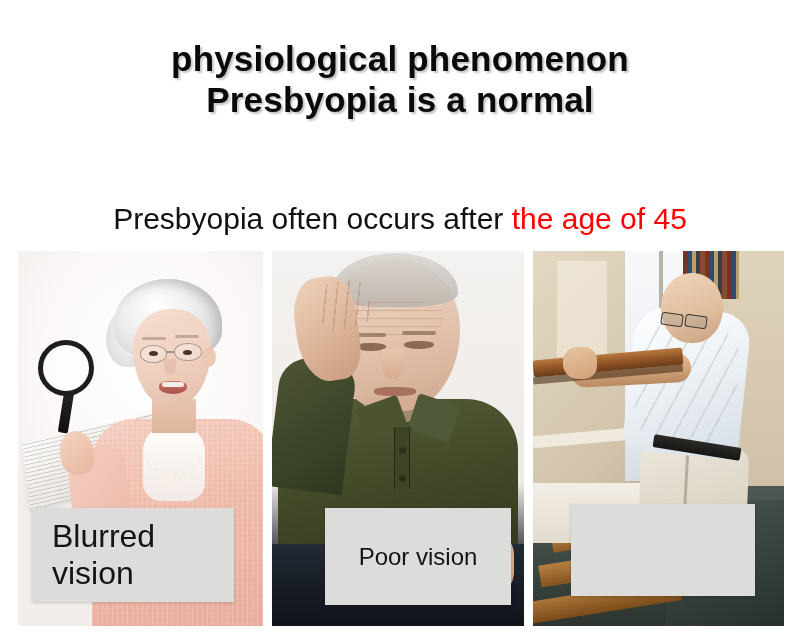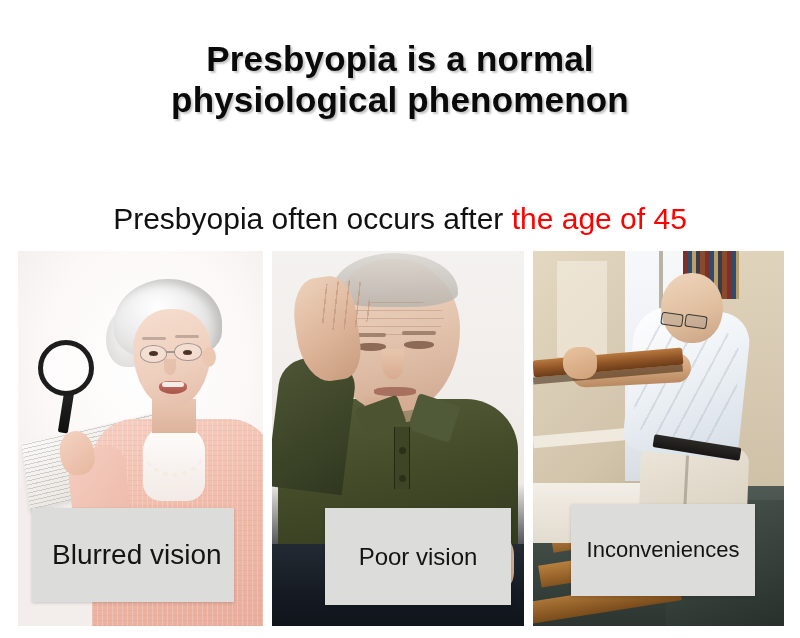--- a/index.html
+++ b/index.html
@@ -447,21 +447,21 @@
     position: absolute;
     background: #dcdcda;
     color: #141414;
     display: flex;
     align-items: center;
     box-shadow: 0 1px 3px rgba(0,0,0,0.18);
   }
   .caption-1 {
     left: 14px; top: 257px; width: 202px; height: 94px;
     padding-left: 20px;
-    font-size: 28px;
+    font-size: 32px;
   }
   .caption-2 {
     left: 53px; top: 257px; width: 186px; height: 97px;
     justify-content: center;
     font-size: 24px;
   }
   .caption-3 {
     left: 38px; top: 253px; width: 184px; height: 92px;
     justify-content: center;
     text-align: center;
@@ -469,22 +469,22 @@
     line-height: 1.32;
     flex-direction: column;
   }
 </style>
 </head>
 <body>
 
 <div class="slide">
 
   <div class="title-block">
+    <span class="title-line">physiological phenomenon</span>
     <span class="title-line">Presbyopia is a normal</span>
-    <span class="title-line">physiological phenomenon</span>
   </div>
 
   <div class="subtitle"><span>Presbyopia often occurs after </span><span class="accent">the age of 45</span></div>
 
   <div class="panels">
 
     <div class="panel panel-1">
       <div class="photo">
         <div class="p1-bg"></div>
         <div class="p1-news"></div>
@@ -577,18 +577,17 @@
         <div class="p3-belt"></div>
         <div class="p3-head"></div>
         <div class="p3-glasses-l"></div>
         <div class="p3-glasses-r"></div>
         <div class="p3-arm"></div>
         <div class="p3-rail-sh"></div>
         <div class="p3-rail"></div>
         <div class="p3-hand"></div>
       </div>
       <div class="caption caption-3">
-        <span>Inconveniences</span>
       </div>
     </div>
 
   </div>
 </div>
 
 </body></html>

